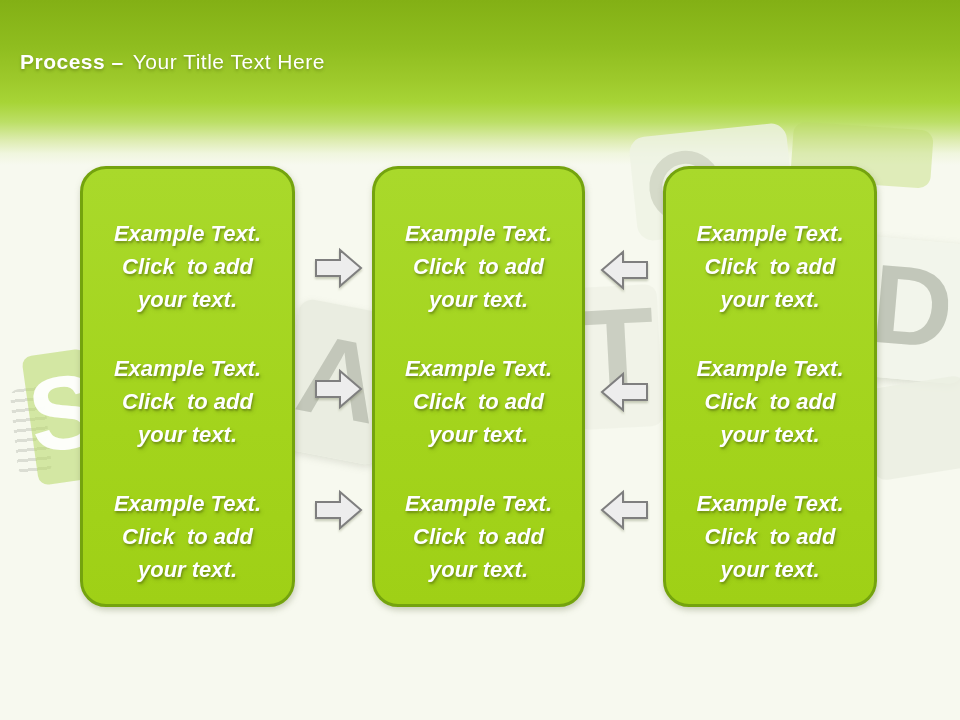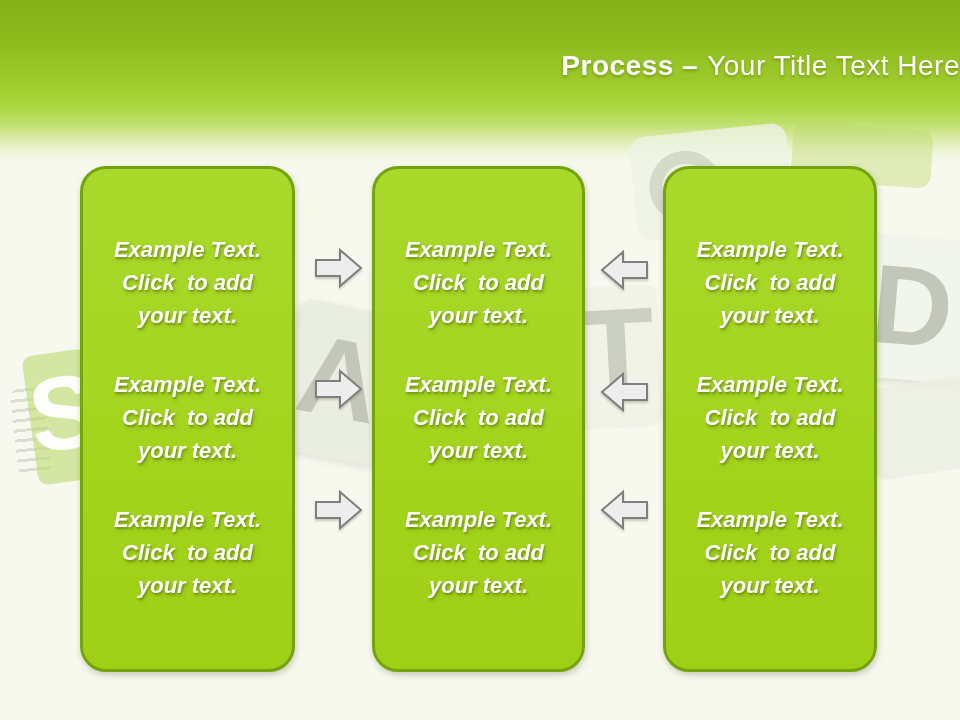--- a/index.html
+++ b/index.html
@@ -10,21 +10,21 @@
   }
   
   .header{
     position:absolute; left:0; top:0; width:960px; height:165px;
     background:linear-gradient(180deg,
       #83b015 0%, #8fbd1f 28%, #9dc92b 48%, #a7d436 62%,
       #bcdf66 74%, #ddecb0 85%, #f0f6de 93%, #f7f9ef 100%);
   }
   .title{
     position:absolute; left:0; top:50px; width:960px; margin:0;
-    text-align:right; font-size:28px; font-weight:400; color:#ffffff;
+    text-align:left; font-size:21px; font-weight:400; color:#ffffff;
     letter-spacing:.5px; text-shadow:0 2px 3px rgba(80,105,10,.45);
     padding-left:20px; box-sizing:border-box; z-index:4;
   }
   .title-bold{font-weight:700;}
   .title-rest{margin-left:9px;}
 
   
   .wm{position:absolute; z-index:1;}
   .wm span{display:block; text-align:center; font-weight:700;}
   .wm-coil{
@@ -67,25 +67,25 @@
     box-shadow:0 3px 8px rgba(150,155,135,.3);
   }
   .wm-d span{font-size:112px; line-height:134px; color:rgba(186,190,178,.85);}
   .wm-d-lower{
     left:868px; top:382px; width:104px; height:92px;
     background:rgba(235,238,226,.85); border-radius:12px; transform:rotate(-9deg);
   }
 
   
   .box{
-    position:absolute; top:166px; height:506px; width:215px; z-index:3;
+    position:absolute; top:166px; height:441px; width:215px; z-index:3;
     background:linear-gradient(180deg,#a9d92b 0%,#a3d41c 60%,#9fd016 100%);
     border:3px solid #74a30e; border-radius:26px;
     box-shadow:1px 3px 6px rgba(110,120,80,.35);
-    box-sizing:border-box; padding-top:64px;
+    box-sizing:border-box; padding-top:48px;
   }
   .box-1{left:80px;}
   .box-2{left:372px; width:213px;}
   .box-3{left:663px; width:214px;}
   .ph{
     margin:0 0 36px; font-size:22px; line-height:33px;
     font-style:italic; font-weight:700; color:#ffffff; text-align:center;
     white-space:pre-wrap;
     text-shadow:1px 2px 2px rgba(70,90,10,.45), 2px 3px 4px rgba(70,90,10,.2);
   }

